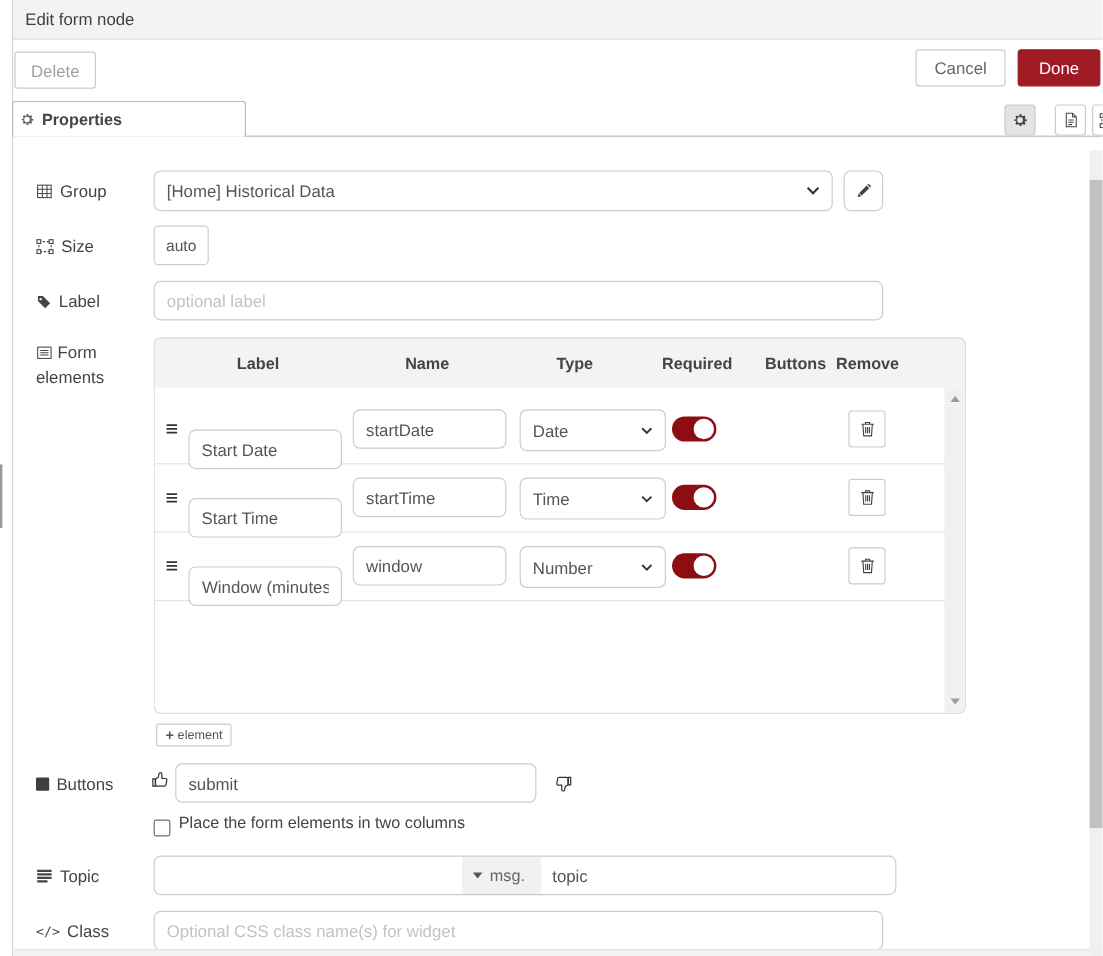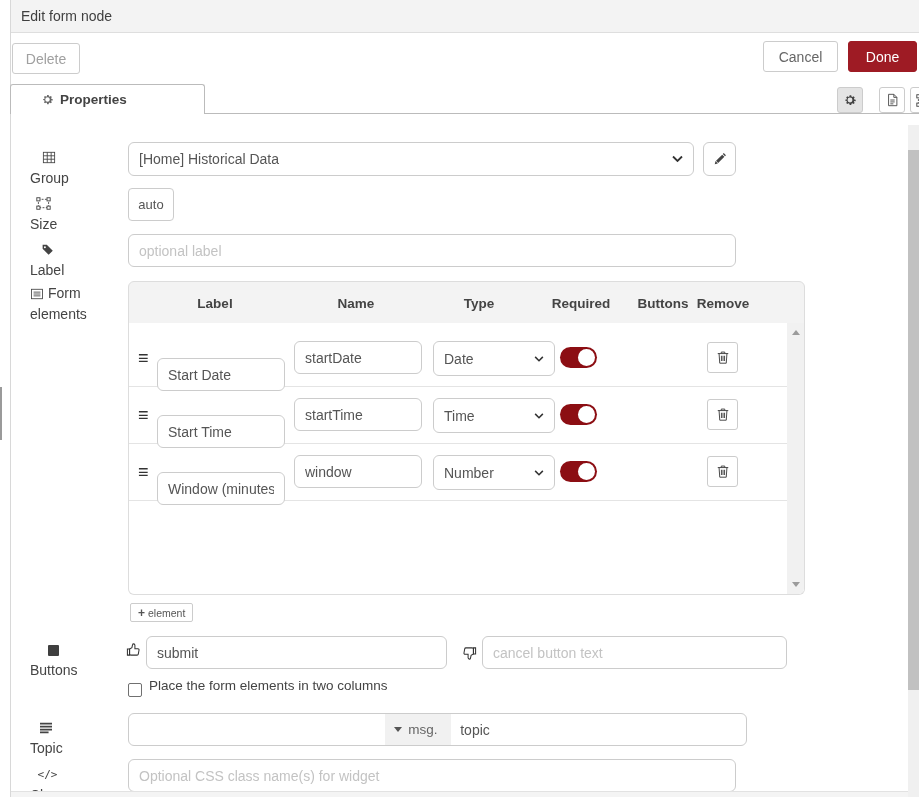--- a/index.html
+++ b/index.html
@@ -18,30 +18,30 @@
   
   .btn{background:#fff;border:1px solid #ccc;border-radius:3px;font-size:14px;color:#666;
        display:flex;align-items:center;justify-content:center;cursor:pointer;font-family:inherit;}
   #btn-delete{left:12px;top:43px;width:68px;height:31px;color:#a0a0a0;}
   #btn-cancel{left:763px;top:41px;width:75px;height:31px;}
   #btn-done{left:848px;top:41px;width:69px;height:31px;background:#9e1b24;border:1px solid #9e1b24;color:#fff;}
 
   
   #tab-line{left:11px;top:113px;right:0;height:1px;background:#bbb;}
   #tab-props{left:10px;top:84px;width:195px;height:30px;background:#fff;border:1px solid #bbb;border-bottom:none;
-             border-radius:3px 3px 0 0;z-index:2;display:flex;align-items:center;padding-left:30px;
+             border-radius:3px 3px 0 0;z-index:2;display:flex;align-items:center;padding-left:5px;
              font-size:13.5px;font-weight:bold;color:#444;}
   .tb-icon{top:87px;width:26px;height:26px;border:1px solid #ccc;border-radius:3px;background:#fff;
            display:flex;align-items:center;justify-content:center;color:#666;}
   #tb-gear{left:837px;background:#e4e4e4;}
   #tb-doc{left:879px;}
   #tb-grp{left:910px;}
 
   
-  .flabel{font-size:14px;color:#444;display:flex;align-items:center;gap:6px;flex-direction:column;}
+  .flabel{font-size:14px;color:#444;display:flex;align-items:center;gap:6px;}
   .ficon{display:inline-flex;color:#444;}
   .input{border:1px solid #ccc;border-radius:6px;color:#555;font-size:14px;padding:0 10px;background:#fff;
          box-sizing:border-box;font-family:inherit;outline:none;}
   .input::placeholder{color:#c3c3c3;}
   .selectbox{border:1px solid #ccc;border-radius:6px;background:#fff;display:flex;align-items:center;
              color:#555;font-size:14px;padding:0 10px;}
   .chev{position:absolute;right:10px;top:50%;transform:translateY(-50%);display:flex;color:#333;}
 
   
   #lbl-group{left:30px;top:151px;}
@@ -331,21 +331,20 @@
       <path d="M3.8 13.3l1.4.7h6.6c.7 0 1.2-.5 1.3-1.1l.8-4.4c.1-.7-.4-1.3-1.1-1.3H9.5V3.4C9.5 2.6 8.9 2 8.1 2c-.5 0-1 .4-1.1.9L6.3 6 3.8 7.6z"></path>
       </svg>
   </span>
   <input id="submit-input" class="abs input" value="submit" style="">
   <span id="thumb-dn" class="abs ficon">
     <svg width="15" height="15" viewBox="0 0 16 16" fill="none" stroke="currentColor" stroke-width="1.1">
       <path d="M1.5 7.5h2.3v6.5H1.5z"></path>
       <path d="M3.8 13.3l1.4.7h6.6c.7 0 1.2-.5 1.3-1.1l.8-4.4c.1-.7-.4-1.3-1.1-1.3H9.5V3.4C9.5 2.6 8.9 2 8.1 2c-.5 0-1 .4-1.1.9L6.3 6 3.8 7.6z"></path>
       </svg>
   </span>
-  <input id="cancel-input" class="abs input" placeholder="cancel button text" style="">
 
   <span id="two-cols-check" class="abs"></span>
   <span id="two-cols-label" class="abs">Place the form elements in two columns</span>
 
   <div id="lbl-topic" class="abs flabel">
     <span class="ficon">
       <svg width="14" height="12" viewBox="0 0 16 14" stroke="currentColor" stroke-width="2">
         <path d="M1 2h14M1 5.4h14M1 8.8h14M1 12.2h10"></path>
         </svg>
     </span>

